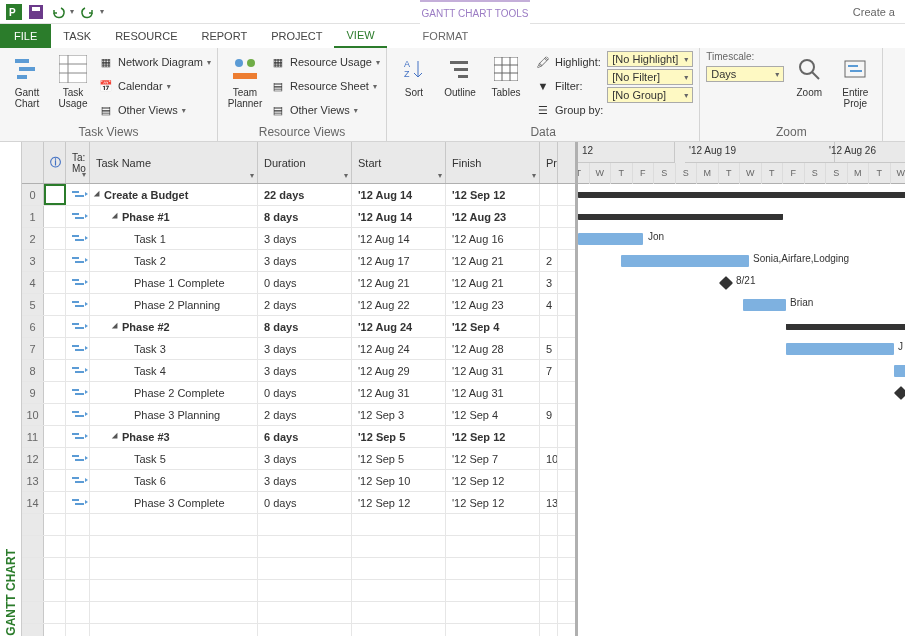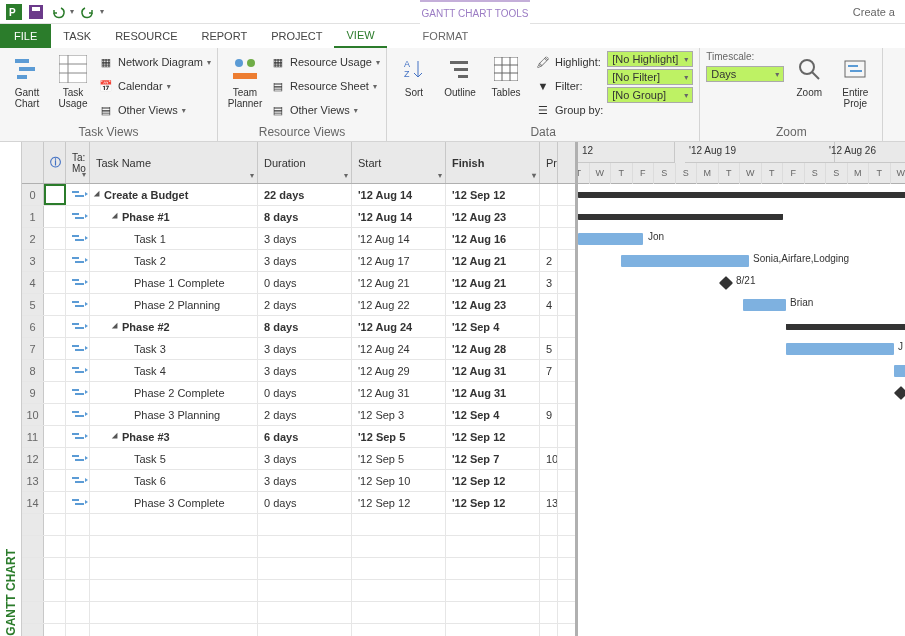--- a/index.html
+++ b/index.html
@@ -24,40 +24,40 @@
 .ribbon { height: 94px; background: #f6f6f6; border-bottom: 1px solid #d4d4d4; display: flex; }
 .ribbon-group { border-right: 1px solid #d4d4d4; padding: 3px 6px 0 6px; display: flex; flex-direction: column; }
 .ribbon-group-label { text-align: center; font-size: 12px; color: #666; margin-top: auto; padding-bottom: 2px; }
 .ribbon-items { display: flex; gap: 4px; flex: 1; }
 .rb-big { display: flex; flex-direction: column; align-items: center; justify-content: flex-start; min-width: 42px; cursor: pointer; padding: 2px; }
 .rb-big .ico { width: 32px; height: 32px; display: flex; align-items: center; justify-content: center; margin-bottom: 2px; }
 .rb-big .lbl { font-size: 10px; text-align: center; line-height: 11px; }
 .rb-small-col { display: flex; flex-direction: column; gap: 2px; }
 .rb-small { display: flex; align-items: center; cursor: pointer; height: 22px; gap: 4px; font-size: 11px; min-width: 110px; }
 .rb-small .ico { width: 16px; height: 16px; display: flex; align-items: center; justify-content: center; }
-.combo { border: 1px solid #aaa; background: #bef264; padding: 1px 4px; font-size: 11px; display: flex; align-items: center; justify-content: space-between; gap: 4px; }
+.combo { border: 1px solid #aaa; background: #fef9c3; padding: 1px 4px; font-size: 11px; display: flex; align-items: center; justify-content: space-between; gap: 4px; }
 .drop { font-size: 8px; color: #666; }
 
 
 .content { display: flex; height: calc(636px - 24px - 24px - 94px); position: relative; }
 .left-tab { width: 22px; background: #fff; border-right: 1px solid #ccc; display: flex; align-items: flex-end; justify-content: center; }
 .left-tab-text { writing-mode: vertical-rl; transform: rotate(180deg); color: #2b7c2b; font-weight: bold; font-size: 12px; padding-bottom: 40px; white-space: nowrap; }
 
 .grid { flex: 0 0 556px; display: flex; flex-direction: column; border-right: 3px solid #b0b0b0; }
 .grid-header { height: 42px; display: flex; background: #e9e9e9; border-bottom: 1px solid #b0b0b0; }
 .gh { border-right: 1px solid #c8c8c8; padding: 4px 6px; font-size: 11px; color: #333; position: relative; display: flex; align-items: center; }
 .gh .drop { position: absolute; right: 3px; bottom: 3px; }
 .grid-body { flex: 1; overflow: hidden; }
 .grid-row { height: 22px; display: flex; border-bottom: 1px solid #e6e6e6; }
 .gc { border-right: 1px solid #e6e6e6; padding: 2px 6px; overflow: hidden; white-space: nowrap; display: flex; align-items: center; font-size: 11px; }
 .gc.rownum { background: #e9e9e9; justify-content: center; color: #666; border-right: 1px solid #c8c8c8; }
 .gc.sel { background: #fff; outline: 2px solid #2b7c2b; outline-offset: -2px; }
 .col-num { width: 22px; } .col-info { width: 22px; } .col-mode { width: 24px; }
 .col-name { width: 168px; } .col-dur { width: 94px; } .col-start { width: 94px; }
-.col-fin { width: 94px; font-weight: bold; } .col-pred { width: 18px; text-align: center; }
+.col-fin { width: 94px; } .col-pred { width: 18px; text-align: center; }
 .bold { font-weight: bold; }
 .indent-1 { padding-left: 24px !important; } .indent-2 { padding-left: 44px !important; }
 .collapse-tri { display: inline-block; width: 0; height: 0; border-left: 4px solid #555; border-top: 4px solid transparent; border-bottom: 4px solid transparent; transform: rotate(45deg); margin-right: 4px; }
 
 
 .gantt { flex: 1; position: relative; background: #fff; overflow: hidden; }
 .gantt-header { height: 42px; border-bottom: 1px solid #b0b0b0; position: relative; background: #e9e9e9; }
 .gantt-week { position: absolute; top: 0; height: 21px; border-right: 1px solid #c8c8c8; border-bottom: 1px solid #c8c8c8; font-size: 10px; padding: 3px 4px; color: #333; }
 .gantt-days { position: absolute; top: 21px; height: 21px; display: flex; }
 .gantt-day { width: 21.5px; border-right: 1px solid #dcdcdc; text-align: center; font-size: 9px; color: #666; line-height: 21px; }

